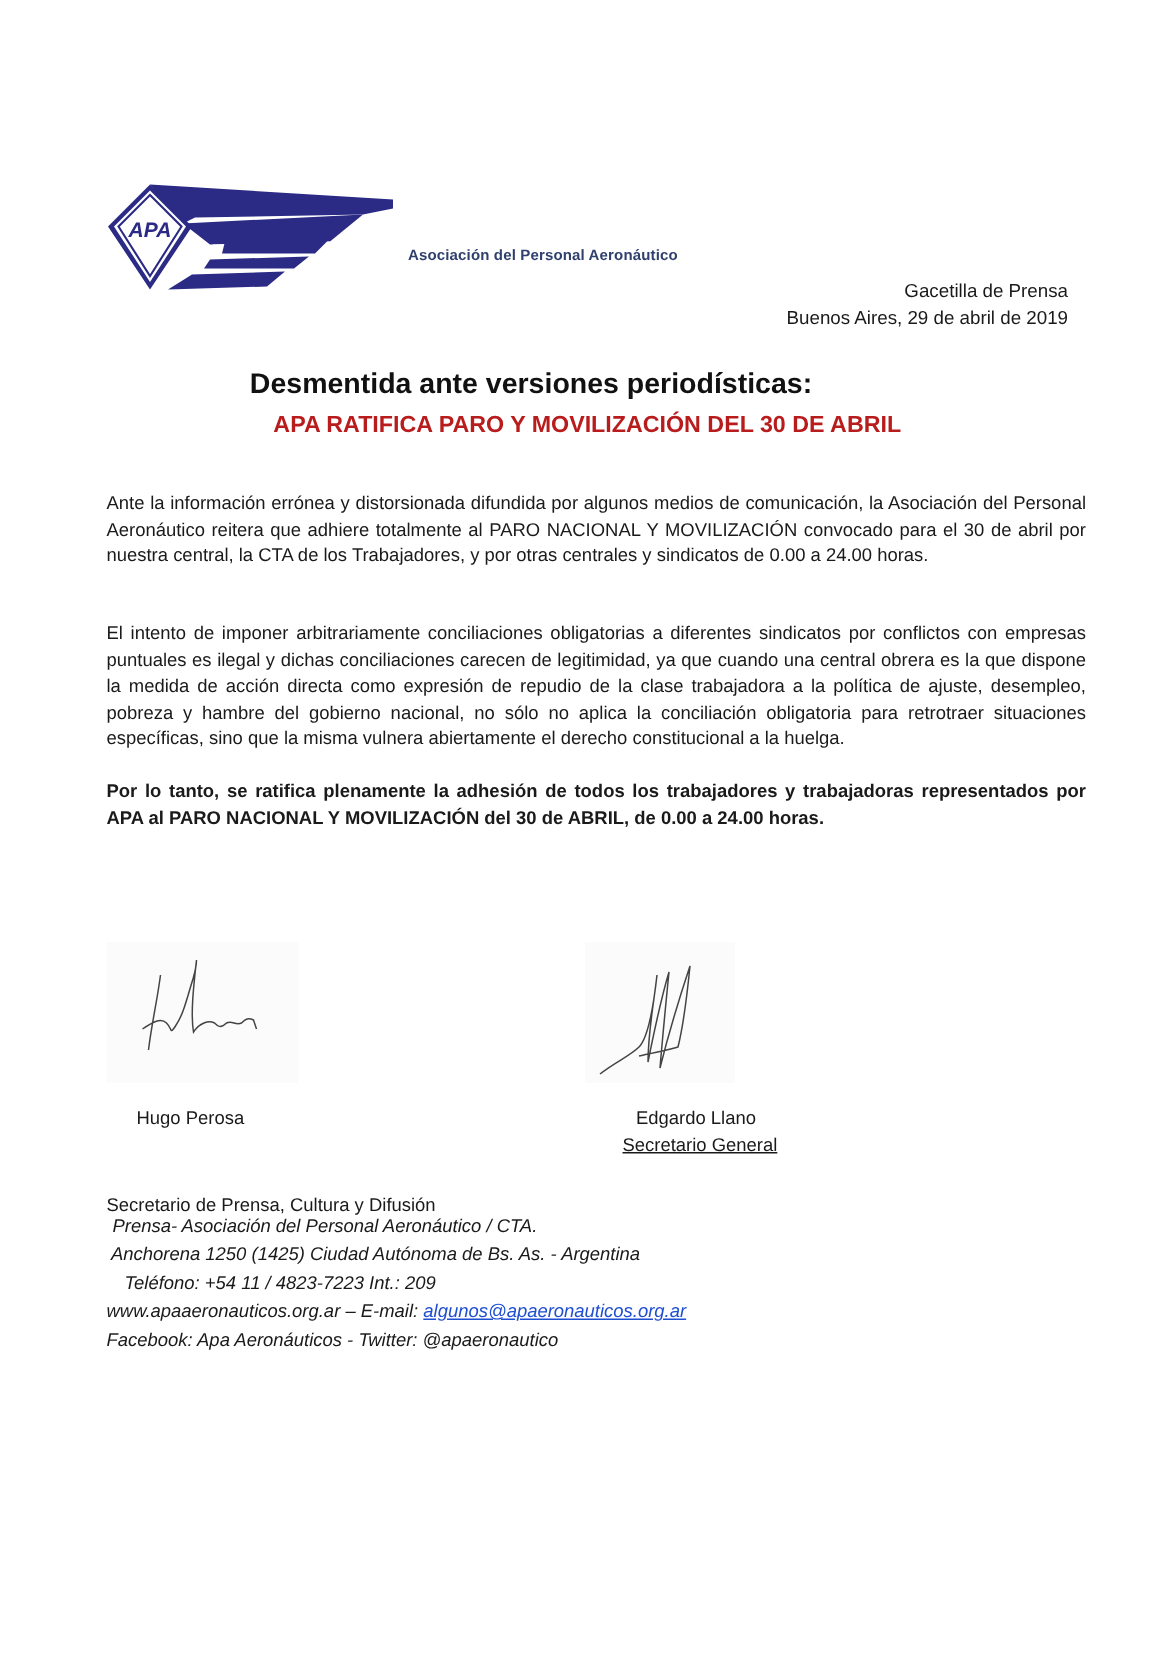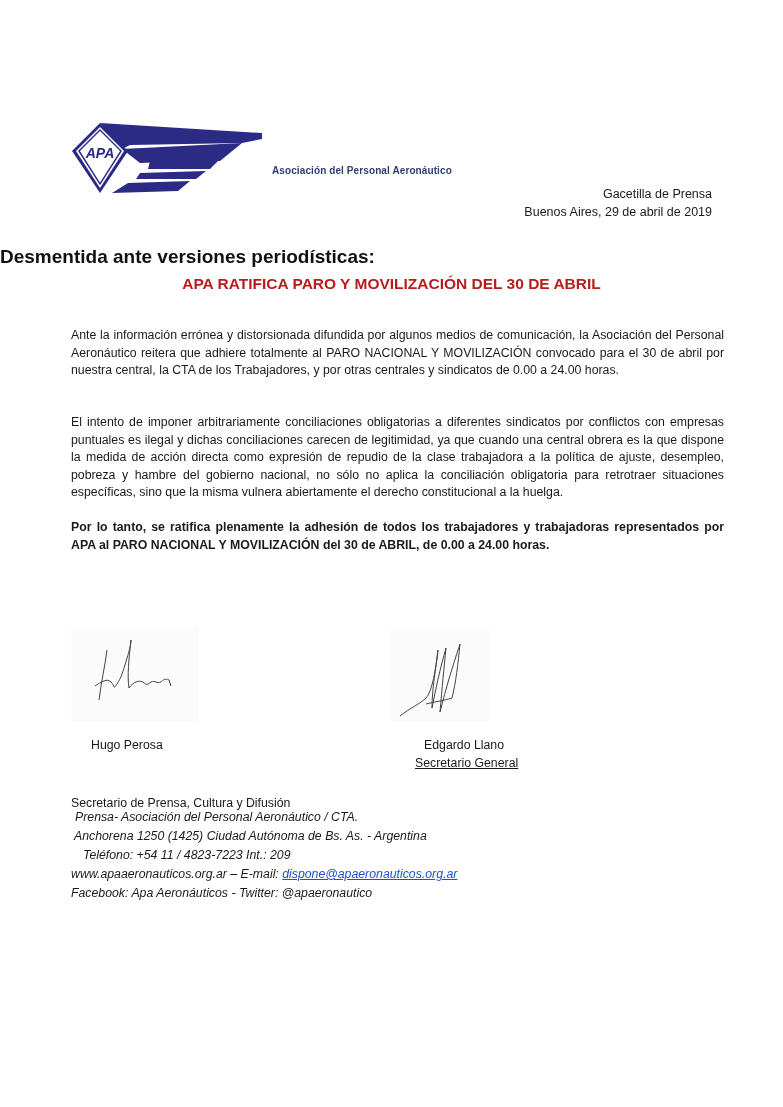--- a/index.html
+++ b/index.html
@@ -6,21 +6,21 @@
     body {
       width: 783px; height: 1107px; position: relative; overflow: hidden;
       font-family: "Liberation Sans", "DejaVu Sans", sans-serif;
       color: #1a1a1a;
     }
     .abs { position: absolute; }
     #logo { left: 70px; top: 121px; width: 192px; height: 74px; }
     #org-name { left: 272px; top: 155px; font-size: 10px; font-weight: bold; color: #2f3f6e; letter-spacing: 0.1px; margin-top: 10px; }
     #press-label { right: 71px; top: 187px; font-size: 12.5px; text-align: right; }
     #date-line { right: 71px; top: 205px; font-size: 12.5px; text-align: left; }
-    #title-1 { left: 0; width: 708px; top: 246px; font-size: 19px; font-weight: bold; color: #111; }
+    #title-1 { left: 0; width: 708px; top: 246px; text-align: center; font-size: 19px; font-weight: bold; color: #111; }
     #title-2 { left: 0; width: 783px; top: 275px; text-align: center; font-size: 15.5px; font-weight: bold; color: #b91c1c; }
     .para { left: 71px; width: 653px; font-size: 12.3px; line-height: 17.5px; text-align: justify; }
     #para-1 { top: 327px; }
     #para-2 { top: 414px; }
     #para-3 { top: 519px; font-weight: bold; }
     .sig-box { background: #fbfbfb; }
     #sig-1 { left: 71px; top: 628px; width: 128px; height: 94px; }
     #sig-2 { left: 390px; top: 628px; width: 100px; height: 94px; }
     .sig-name { font-size: 12.3px; }
     #signer-1-name { left: 91px; top: 738px; }
@@ -76,15 +76,15 @@
 
 <div id="signer-1-name" class="abs sig-name">Hugo Perosa</div>
 <div id="signer-1-role" class="abs sig-name">Secretario de Prensa, Cultura y Difusión</div>
 <div id="signer-2-name" class="abs sig-name">Edgardo Llano</div>
 <div id="signer-2-role" class="abs sig-name">Secretario General</div>
 
 <div id="contact-1" class="abs contact">Prensa- Asociación del Personal Aeronáutico / CTA.</div>
 <div id="contact-2" class="abs contact">Anchorena 1250  (1425) Ciudad Autónoma de Bs. As. - Argentina</div>
 <div id="contact-3" class="abs contact">Teléfono: +54 11 / 4823-7223 Int.: 209</div>
 <div id="contact-4" class="abs contact">
-  <span>www.apaaeronauticos.org.ar – E-mail: </span><a class="email" href="mailto:prensa@apaeronauticos.org.ar">dispone@apaeronauticos.org.ar</a>
+  <span>www.apaaeronauticos.org.ar – E-mail: </span><a class="email" href="mailto:prensa@apaeronauticos.org.ar">algunos@apaeronauticos.org.ar</a>
 </div>
 <div id="contact-5" class="abs contact">Facebook: Apa Aeronáuticos  - Twitter: @apaeronautico</div>
 
 </body></html>

